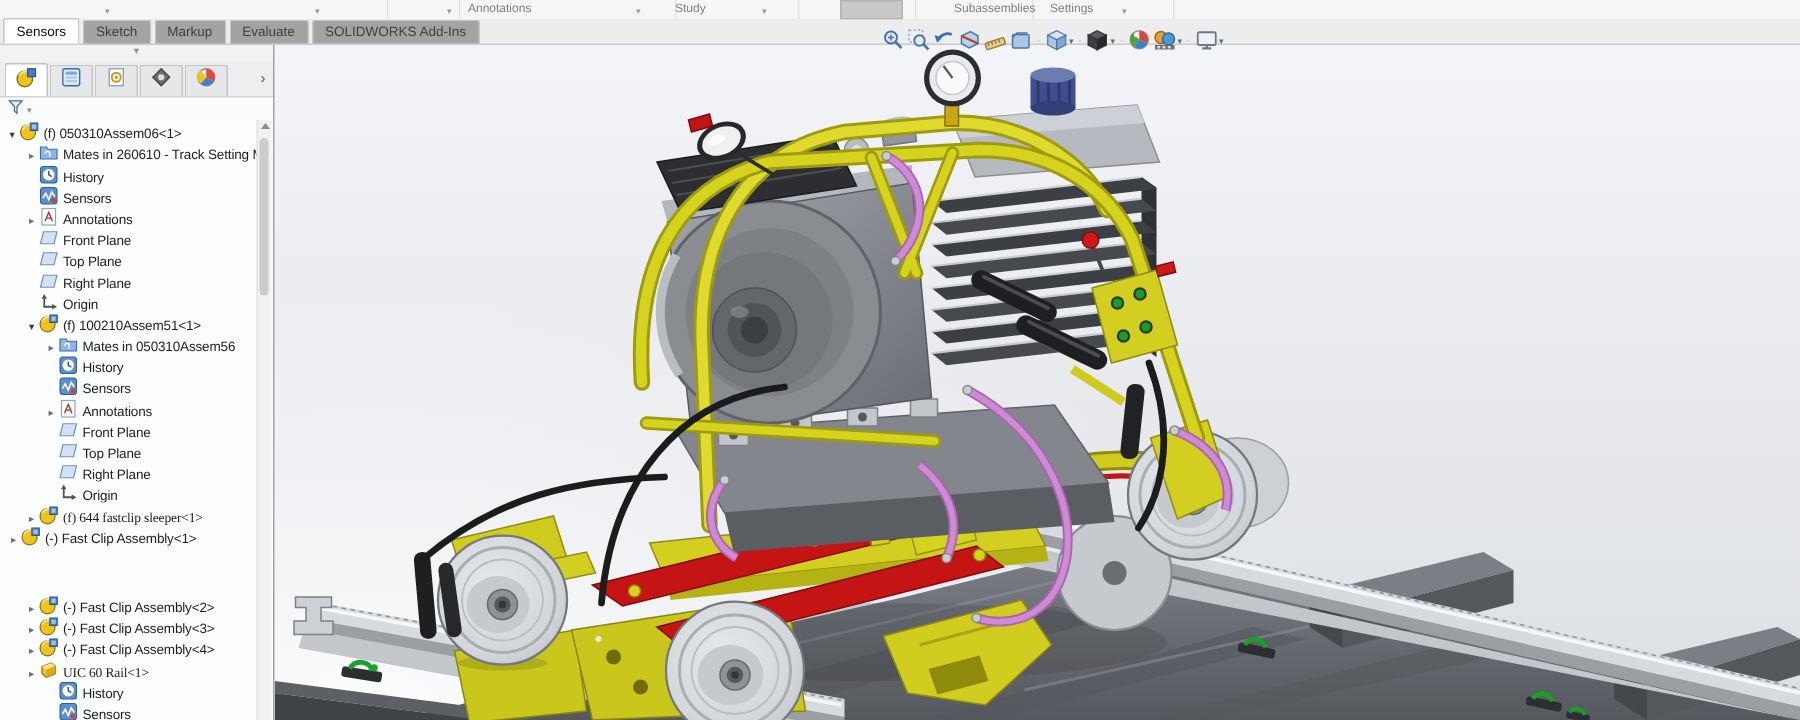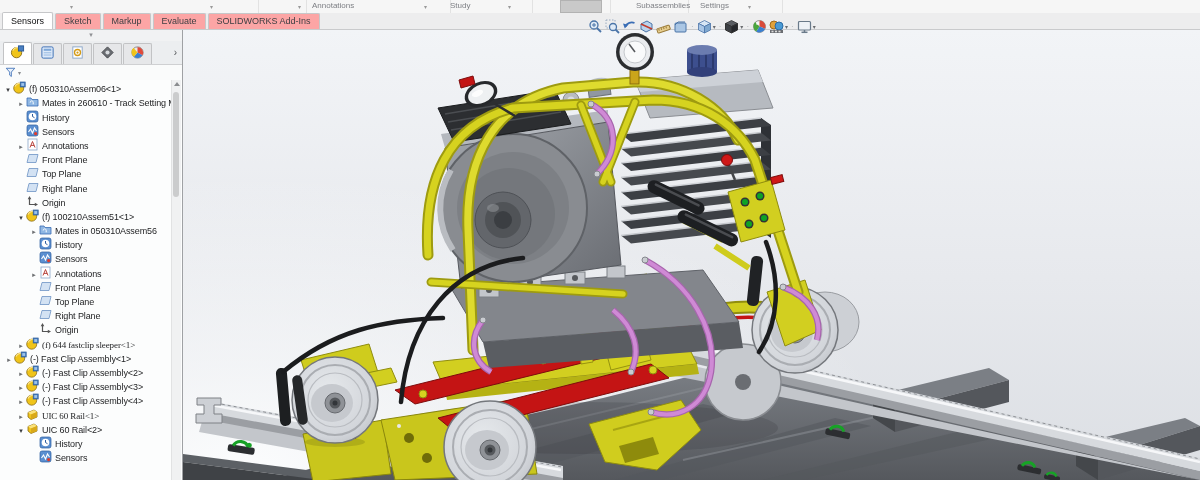--- a/index.html
+++ b/index.html
@@ -9,21 +9,21 @@
     -webkit-font-smoothing:antialiased;
   }
   
   #ribbon-sliver{position:absolute;left:0;top:0;width:1200px;height:13px;background:#f6f6f6;border-bottom:1px solid #d8d8d8;z-index:4;}
   .rb-frag{position:absolute;top:1px;font-size:8px;color:#7d7f84;white-space:nowrap;}
   .rb-caret{position:absolute;top:3px;font-size:6px;color:#9a9a9a;}
   .rb-sep{position:absolute;top:0;width:1px;height:13px;background:#e2e2e2;}
   .rb-pressed{position:absolute;top:0;height:13px;background:#c9c9c9;border:1px solid #b2b2b2;box-sizing:border-box;}
   
   #tab-strip{position:absolute;left:0;top:13px;width:1200px;height:17px;background:#ededee;border-bottom:1px solid #c9cacc;z-index:4;display:flex;align-items:flex-end;padding-left:2px;box-sizing:border-box;}
-  .cm-tab{height:15px;line-height:15px;padding:0 8px;font-size:9px;color:#3c3e42;background:#fca5a5;border:1px solid #c6c7c9;border-bottom:none;border-radius:2px 2px 0 0;margin-right:2px;white-space:nowrap;}
+  .cm-tab{height:15px;line-height:15px;padding:0 8px;font-size:9px;color:#3c3e42;background:#a3a3a3;border:1px solid #c6c7c9;border-bottom:none;border-radius:2px 2px 0 0;margin-right:2px;white-space:nowrap;}
   .cm-tab.active{background:#ffffff;color:#0f0f10;height:16px;line-height:16px;}
   
   #left-panel{position:absolute;left:0;top:30px;width:183px;height:450px;background:#f1f2f3;border-right:1px solid #9fa1a4;box-sizing:border-box;z-index:3;}
   #panel-grip{height:11px;text-align:center;font-size:7px;line-height:9px;color:#8f9194;}
   #panel-tabs{display:flex;height:23px;background:#eceef0;border-bottom:1px solid #cfd0d2;align-items:flex-end;padding-left:3px;}
   .ptab{width:29px;height:21px;display:flex;align-items:center;justify-content:center;background:#e6e7e9;border:1px solid #c2c3c5;border-bottom:none;border-radius:2px 2px 0 0;margin-right:1px;box-sizing:border-box;}
   .ptab.active{background:#ffffff;height:22px;}
   .ptab svg{width:15px;height:15px;}
   #ptab-overflow{margin-left:auto;margin-right:5px;align-self:center;font-size:10px;color:#55575a;line-height:10px;}
   #filter-row{height:15px;background:#fafbfb;border-bottom:1px solid #e2e3e4;display:flex;align-items:center;padding-left:5px;gap:2px;}
@@ -329,21 +329,21 @@
           <span class="tw-icon">
             <svg viewBox="0 0 13 13">
               <circle cx="5.7" cy="7.2" r="5" fill="#f0c419" stroke="#8a6d1a" stroke-width="0.8"></circle>
               <path d="M2,5.5 A4.6,4.6 0 0 1 9,3.2" fill="none" stroke="#fae28a" stroke-width="1.2"></path>
               <rect x="7.2" y="1" width="5" height="5" fill="#4a7fc1" stroke="#2a5a96" stroke-width="0.7"></rect>
               <rect x="8.3" y="2.1" width="2.8" height="2.8" fill="#9ec4ea"></rect>
             </svg>
           </span>
           <span>(-) Fast Clip Assembly&lt;1&gt;</span>
         </div>
-        <div class="tree-row" style="padding-left: 16px;">
+        <div class="tree-row" style="padding-left: 16px; margin-top: 32px;">
           <span class="tw-arrow">▸</span>
           <span class="tw-icon">
             <svg viewBox="0 0 13 13">
               <circle cx="5.7" cy="7.2" r="5" fill="#f0c419" stroke="#8a6d1a" stroke-width="0.8"></circle>
               <path d="M2,5.5 A4.6,4.6 0 0 1 9,3.2" fill="none" stroke="#fae28a" stroke-width="1.2"></path>
               <rect x="7.2" y="1" width="5" height="5" fill="#4a7fc1" stroke="#2a5a96" stroke-width="0.7"></rect>
               <rect x="8.3" y="2.1" width="2.8" height="2.8" fill="#9ec4ea"></rect>
             </svg>
           </span>
           <span>(-) Fast Clip Assembly&lt;2&gt;</span>
@@ -375,31 +375,20 @@
         <div class="tree-row" style="padding-left: 16px; font-family: Liberation Serif, serif;">
           <span class="tw-arrow">▸</span>
           <span class="tw-icon">
             <svg viewBox="0 0 13 13">
               <polygon points="2,4.5 8,2 11,4 11,9 5,11.5 2,9" fill="#f0c419" stroke="#8a6d1a" stroke-width="0.8"></polygon>
               <polygon points="2,4.5 8,2 11,4 5,6.5" fill="#fbe27a"></polygon>
               <polygon points="5,6.5 11,4 11,9 5,11.5" fill="#d9a91a"></polygon>
             </svg>
           </span>
           <span>UIC 60 Rail&lt;1&gt;</span>
-        </div>
-        <div class="tree-row" style="padding-left: 16px;">
-          <span class="tw-arrow exp">▾</span>
-          <span class="tw-icon">
-            <svg viewBox="0 0 13 13">
-              <polygon points="2,4.5 8,2 11,4 11,9 5,11.5 2,9" fill="#f0c419" stroke="#8a6d1a" stroke-width="0.8"></polygon>
-              <polygon points="2,4.5 8,2 11,4 5,6.5" fill="#fbe27a"></polygon>
-              <polygon points="5,6.5 11,4 11,9 5,11.5" fill="#d9a91a"></polygon>
-            </svg>
-          </span>
-          <span>UIC 60 Rail&lt;2&gt;</span>
         </div>
         <div class="tree-row" style="padding-left: 29px;">
           <span class="tw-arrow"></span>
           <span class="tw-icon">
             <svg viewBox="0 0 13 13">
               <rect x="1" y="1" width="11" height="11" rx="2" fill="#5b8fd0" stroke="#2d5c9e" stroke-width="0.7"></rect>
               <circle cx="6.5" cy="6.5" r="3.8" fill="#fff"></circle>
               <path d="M6.5,4 v2.5 l2,1.2" stroke="#2d5c9e" stroke-width="1" fill="none"></path>
             </svg>
           </span>

